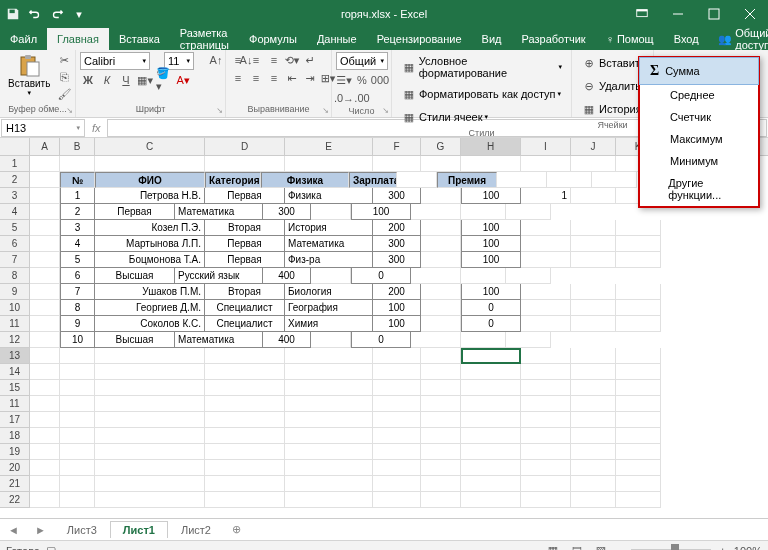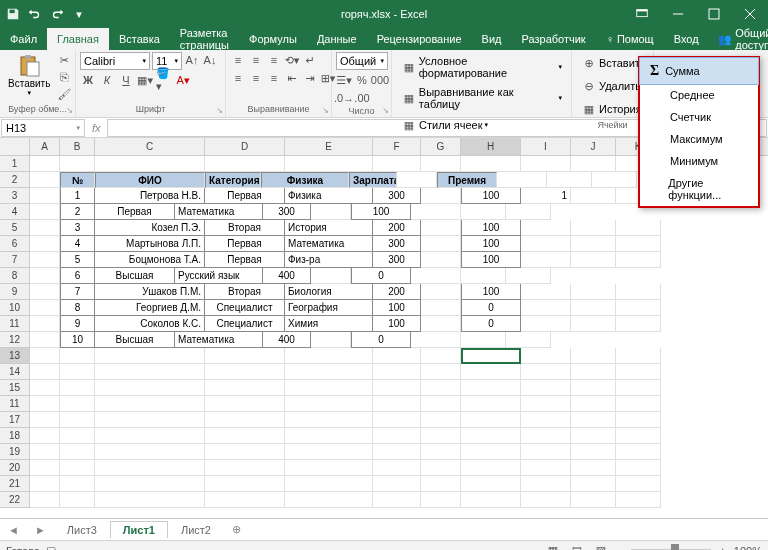--- a/index.html
+++ b/index.html
@@ -146,21 +146,21 @@
         <span class="icon-sm">⎘</span>
         <span class="icon-sm">🖌</span>
       </div>
     </div>
     <div class="r-group-label">Буфер обме...</div>
     <span class="r-group-arrow">↘</span>
   </div>
 
   <div class="r-group" style="width:150px">
     <div class="r-group-main" style="flex-direction:column;gap:2px;width:100%">
-      <div style="display:flex;gap:2px">
+      <div style="display:flex;gap:14px">
         <div class="r-combo" style="width:70px">
             <span>Calibri</span>
             <span style="margin-left:auto;font-size:7px">▾</span>
           </div>
         <div class="r-combo" style="width:30px">
             <span>11</span>
             <span style="margin-left:auto;font-size:7px">▾</span>
           </div>
         <span class="icon-sm">A↑</span>
         <span class="icon-sm">A↓</span>
@@ -222,21 +222,21 @@
 
   <div class="r-group" style="width:180px">
     <div class="r-group-main" style="flex-direction:column;gap:1px">
       <div class="r-btn">
           <span class="icon-sm">▦</span>
           <span>Условное форматирование</span>
           <span style="font-size:7px">▾</span>
         </div>
       <div class="r-btn">
           <span class="icon-sm">▦</span>
-          <span>Выравнивание как таблицу</span>
+          <span>Форматировать как доступ</span>
           <span style="font-size:7px">▾</span>
         </div>
       <div class="r-btn">
           <span class="icon-sm">▦</span>
           <span>Стили ячеек</span>
           <span style="font-size:7px">▾</span>
         </div>
     </div>
     <div class="r-group-label">Стили</div>
   </div>

